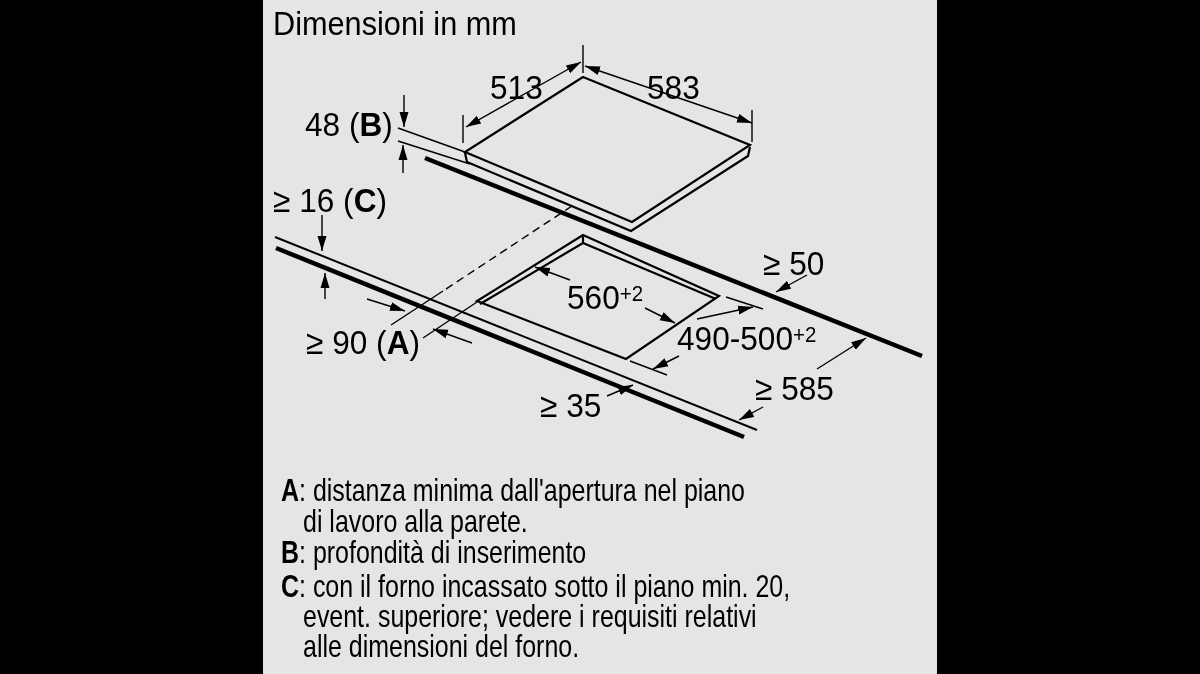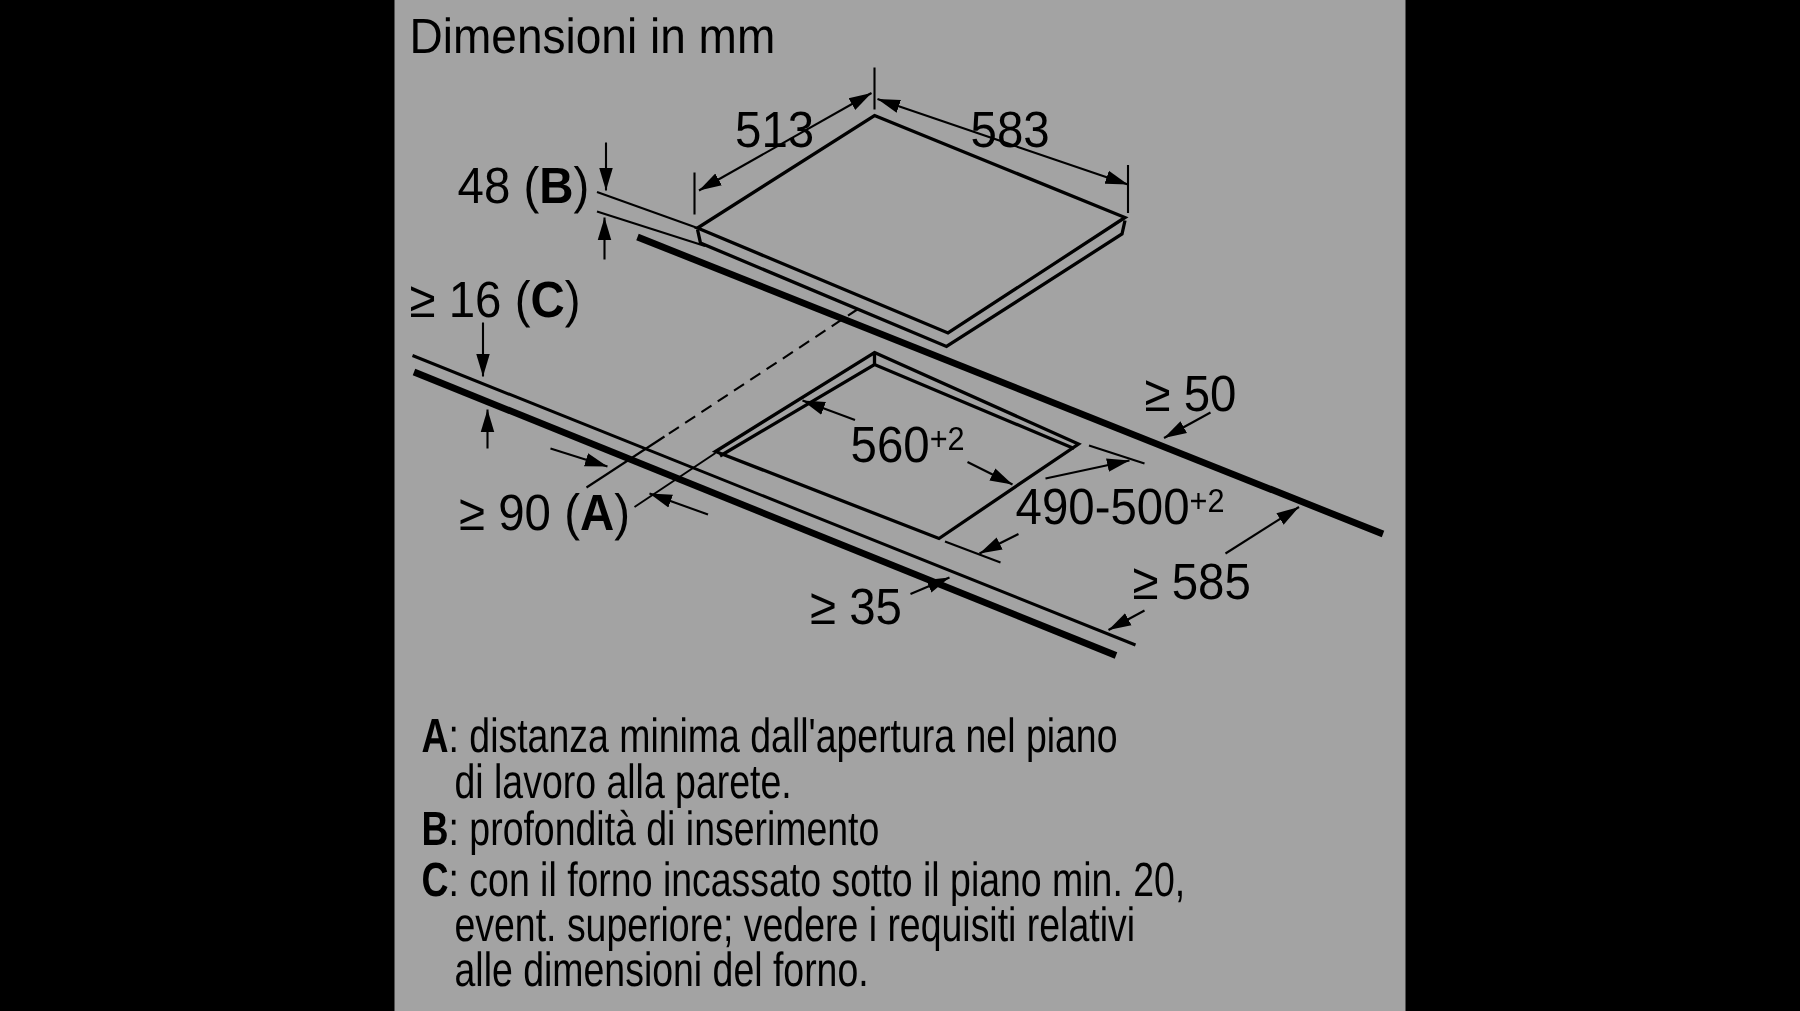--- a/index.html
+++ b/index.html
@@ -1,17 +1,17 @@
 <!DOCTYPE html>
 <html><head>
 <meta charset="utf-8">
 <style>
   html,body{margin:0;padding:0;background:#000;}
   #stage{position:relative;width:1200px;height:674px;background:#000;overflow:hidden;}
-  #panel{position:absolute;left:263px;top:0;width:674px;height:674px;background:#a3a3a3;}
+  #panel{position:absolute;left:263px;top:0;width:674px;height:674px;background:#e5e5e5;}
   #art{position:absolute;left:0;top:0;}
   .lbl{position:absolute;font-family:"Liberation Sans",sans-serif;font-size:34px;
        color:#000;white-space:nowrap;line-height:1;transform:scaleX(.93);
        transform-origin:left top;}
   .title{font-size:33px;}
   .leg{position:absolute;font-family:"Liberation Sans",sans-serif;font-size:32px;
        color:#000;white-space:nowrap;line-height:1;transform:scaleX(.78);
        transform-origin:left top;}
   .b{font-weight:bold;}
   .sup{font-size:22px;position:relative;top:-8px;}

